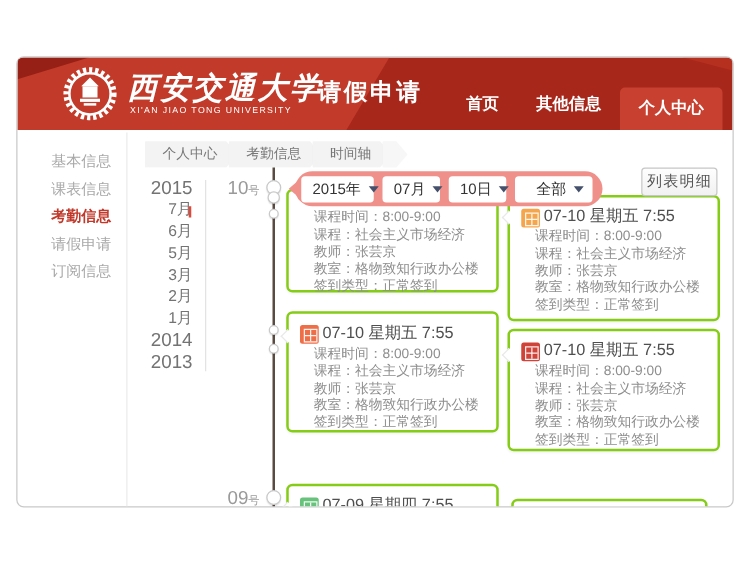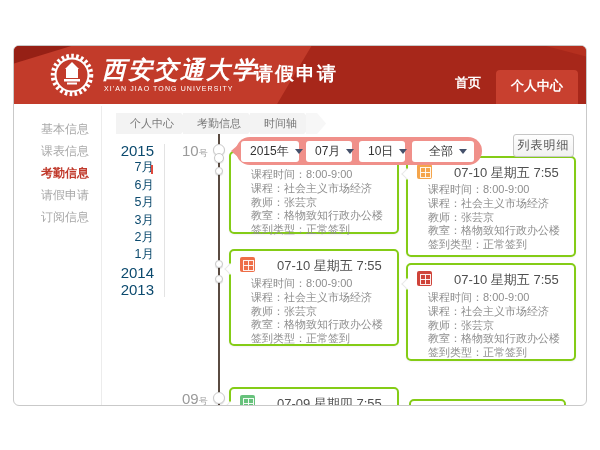--- a/index.html
+++ b/index.html
@@ -37,21 +37,21 @@
   
   .breadcrumb { position:absolute; left:102px; top:67px; display:flex; }
   .crumb { height:21px; line-height:21px; font-size:11px; color:#777; background:#f3f3f3;
            padding:0 16px 0 14px; margin-right:-7px; white-space:nowrap; cursor:pointer;
            clip-path:polygon(0 0,calc(100% - 9px) 0,100% 50%,calc(100% - 9px) 100%,0 100%);
            filter:drop-shadow(0 0 1px #cfcfcf); }
   .crumb.tail { width:20px; padding:0; background:#f7f7f7; }
 
   
   .years { position:absolute; left:95px; top:96px; width:45px; text-align:right; }
-  .yr { line-height:17.4px; color:#0c4a6e; font-size:15px; position:relative; white-space:nowrap; cursor:pointer; }
+  .yr { line-height:17.4px; color:#737373; font-size:15px; position:relative; white-space:nowrap; cursor:pointer; }
   .yr.month { font-size:12.5px; }
   .yr-tick { position:absolute; left:137px; top:119px; width:2px; height:9px; background:#e0483b; }
   .yr-sep { position:absolute; left:150px; top:98px; width:1px; height:153px; background:#e3e3e3; }
 
   .day-label { position:absolute; left:168px; color:#9a9a9a; font-size:15px; white-space:nowrap; }
   .day-label .sfx { font-size:9px; }
 
   .tl-line { position:absolute; left:204px; top:88px; width:2px; height:273px; background:#5a4b41; }
   .tl-dot { position:absolute; background:#fff; border:1px solid #c9c9c9; border-radius:50%;
             box-shadow:0 1px 1px rgba(0,0,0,0.12); }
@@ -69,21 +69,21 @@
   .list-btn { position:absolute; left:499px; top:88px; width:61px; height:23px; z-index:6;
               background:linear-gradient(#fefefe,#f1f1f1); border:1px solid #c6c6c6; border-radius:3px;
               font-size:12px; color:#555; text-align:center; line-height:21px; letter-spacing:1px;
               cursor:pointer; white-space:nowrap; }
 
   
   .card { position:absolute; background:#fff; border:2px solid #84cc16; border-radius:5px;
           box-shadow:0 1px 2px rgba(0,0,0,0.05); z-index:2; }
   .card .arrow { position:absolute; left:-5px; width:8px; height:8px; background:#fff;
                  border-left:1px solid #e9e9e9; border-bottom:1px solid #e9e9e9; transform:rotate(45deg); }
-  .card-hd { position:absolute; left:9px; right:6px; display:flex; align-items:flex-start; gap:22px; }
+  .card-hd { position:absolute; left:9px; right:6px; display:flex; align-items:flex-end; gap:3px; }
   .card-hd .date { font-size:13px; color:#4f4f4f; white-space:nowrap; }
   .stamp { width:15px; height:15px; border-radius:2px; flex:none; position:relative; }
   .stamp:after { content:""; position:absolute; left:3px; top:3px; width:9px; height:9px;
                  border:1px solid rgba(255,255,255,0.9);
                  background:linear-gradient(rgba(255,255,255,0.9),rgba(255,255,255,0.9)) 50% 0/1px 100% no-repeat,
                             linear-gradient(rgba(255,255,255,0.9),rgba(255,255,255,0.9)) 0 50%/100% 1px no-repeat; }
   .card-fields { position:absolute; left:20px; right:4px; }
   .fld { font-size:11px; color:#8e8e8e; line-height:13.8px; white-space:nowrap; overflow:hidden; }
 </style>
 </head>
@@ -114,20 +114,21 @@
       <svg width="11" height="12" viewBox="0 0 11 12">
         <circle cx="5.5" cy="3" r="2.4" fill="none" stroke="#fff" stroke-width="1.3"></circle>
         <path d="M1 11 C1 7.8 10 7.8 10 11" fill="none" stroke="#fff" stroke-width="1.3"></path>
       </svg>
       <span>张小小</span>
       <span>学生</span>
     </div>
 
     <div class="nav" id="nav">
         <div class="nav-item">首页</div>
+        <div class="nav-item">其他信息</div>
         <div class="nav-item active">个人中心</div>
       </div>
   </div>
 
   <div class="sidebar" id="sidebar">
       <div class="side-item">基本信息</div>
       <div class="side-item">课表信息</div>
       <div class="side-item active">考勤信息</div>
       <div class="side-item">请假申请</div>
       <div class="side-item">订阅信息</div>

